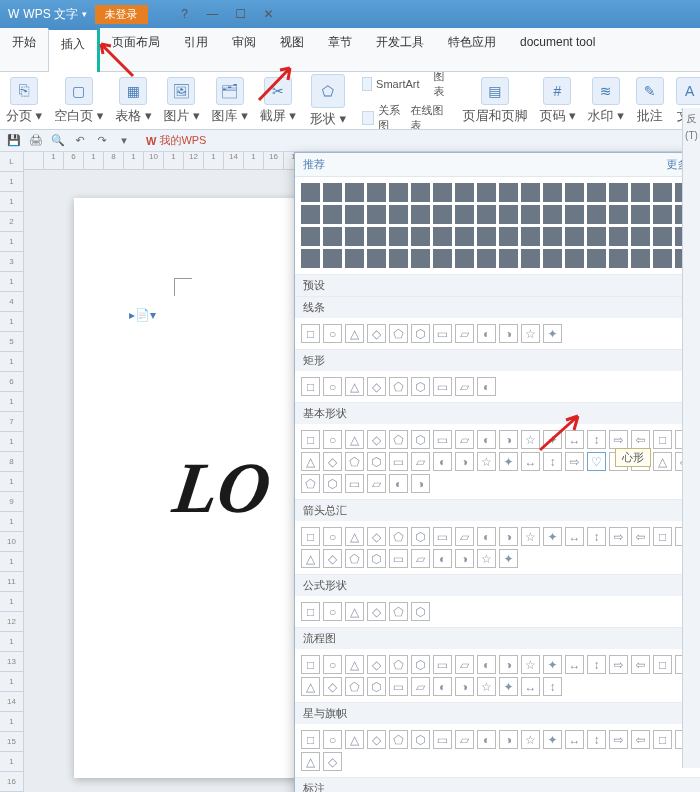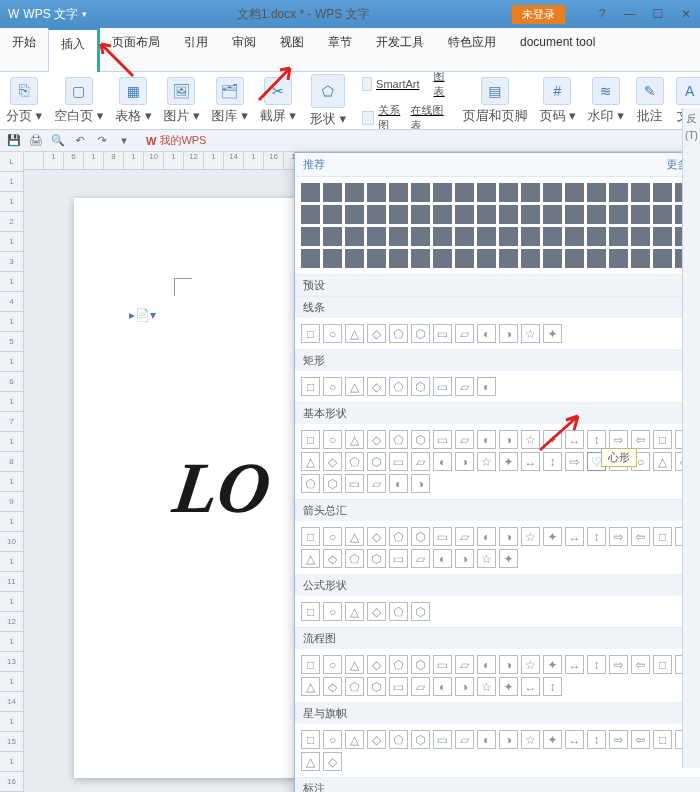--- a/index.html
+++ b/index.html
@@ -14,21 +14,21 @@
   .tabbar { height:44px; background:#f7f9fb; display:flex; border-bottom:1px solid #c9d3de;}
   .tab { padding:0 12px; line-height:28px; color:#333; cursor:pointer;}
   .tab.active { background:#fff; border-top:2px solid #4a8ec9; border-left:1px solid #c9d3de; border-right:3px solid #14b8a6; margin-bottom:-1px;}
   .ribbon { height:58px; background:#fff; display:flex; align-items:center; border-bottom:1px solid #c9d3de; overflow:hidden;}
   .rgroup { display:flex; flex-direction:column; align-items:center; padding:0 6px; color:#4a6; color:#555;}
   .rgroup .ricon { width:28px; height:28px; background:#e6effa; border:1px solid #c4d7ec; border-radius:3px; margin-bottom:2px; display:flex;align-items:center;justify-content:center; font-size:14px;color:#4a7db5;}
   .rgroup .rlabel { font-size:13px; color:#555; white-space:nowrap;}
   .rgroup.shapes .ricon { width:34px; height:34px; }
   .rgroup.shapes { border:2px solid transparent; }
   .smallitem { display:flex; align-items:center; gap:4px; color:#555; font-size:11px; padding:1px 4px;}
-  .smallcol { display:flex; flex-direction:column; gap:2px; padding:0 4px;text-decoration:underline;}
+  .smallcol { display:flex; flex-direction:column; gap:2px; padding:0 4px;}
   .smallitem .sicon { width:14px;height:14px; background:#eaf2fb;border:1px solid #c4d7ec; display:inline-block;}
   .qat { height:22px; background:#eef3f9; display:flex; align-items:center; gap:6px; padding:0 6px; border-bottom:1px solid #d0d7df;}
   .qat .qbtn { width:16px;height:16px; display:inline-flex;align-items:center;justify-content:center;color:#666;font-size:11px;}
   .qat .wlink { margin-left:8px; color:#c54b3a; display:flex; align-items:center; gap:3px; font-size:11px;}
   .workspace { position:relative; height:660px; background:#e9edf2; display:flex;}
   .ruler-v { width:24px; background:#eef2f6; border-right:1px solid #c9d3de;}
   .ruler-v .tick { height:20px; border-bottom:1px solid #c9d3de; font-size:8px;color:#888; text-align:center; line-height:20px;}
   .page-area { flex:1; position:relative; }
   .ruler-h { height:18px; background:#eef2f6; border-bottom:1px solid #c9d3de; display:flex;}
   .ruler-h .tick { width:20px; border-right:1px solid #c9d3de; font-size:8px;color:#888; text-align:center;}
@@ -52,21 +52,20 @@
 </style>
 </head>
 <body>
 
 <div class="titlebar">
   <div class="logo">
     <span>W</span>
     <span>WPS 文字</span>
     <span class="dropdown-arrow">▾</span>
   </div>
-  <div class="doc-title">文档1.docx * - WPS 文字</div>
   <div class="login-badge">未登录</div>
   <div class="win-controls">
     <div class="win-btn">?</div>
     <div class="win-btn">—</div>
     <div class="win-btn">☐</div>
     <div class="win-btn">✕</div>
   </div>
 </div>
 
 <div class="tabbar">
@@ -478,21 +477,21 @@
       <div class="sec-title">标注</div>
       <div class="shape-grid" id="grid-call">
           <div class="shape out">□</div>
           <div class="shape out">○</div>
           <div class="shape out">△</div>
           <div class="shape out">◇</div>
           <div class="shape out">⬠</div>
           <div class="shape out">⬡</div>
         </div>
 
-      <div class="tooltip" style="left:306px; top:295px;">心形</div>
+      <div class="tooltip" style="left:320px; top:295px;">心形</div>
     </div>
   </div>
 </div>
 
 <div class="rightbar">
   <span>反</span>
   <span>(T)</span>
 </div>
 
 <svg class="arrow" style="left:93px; top:36px;" width="50" height="50">

